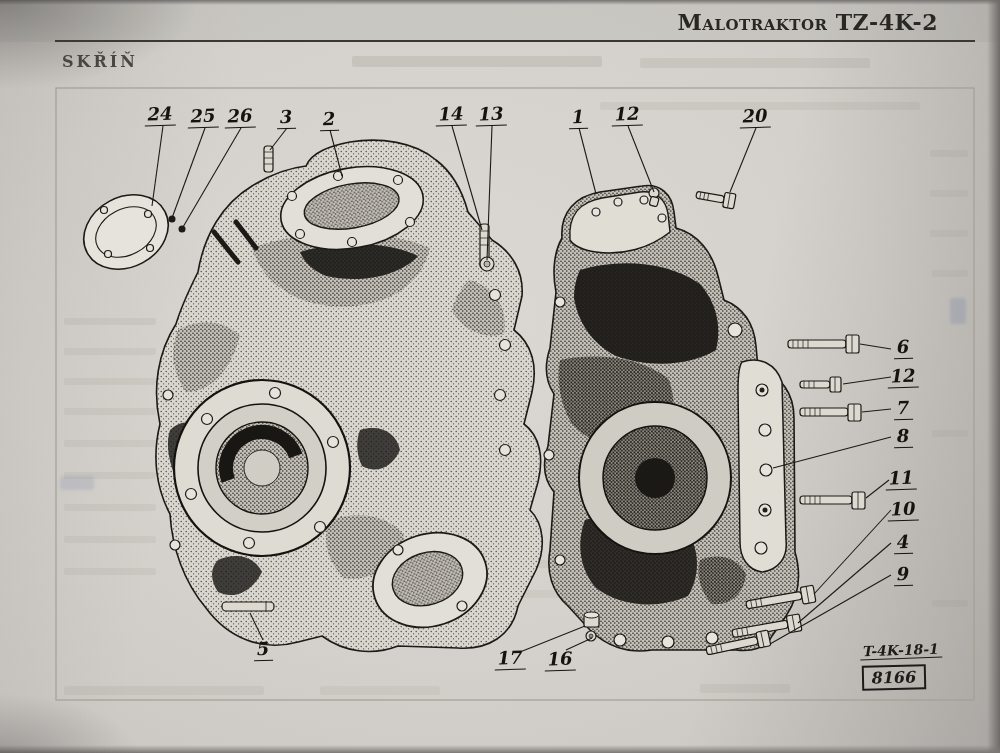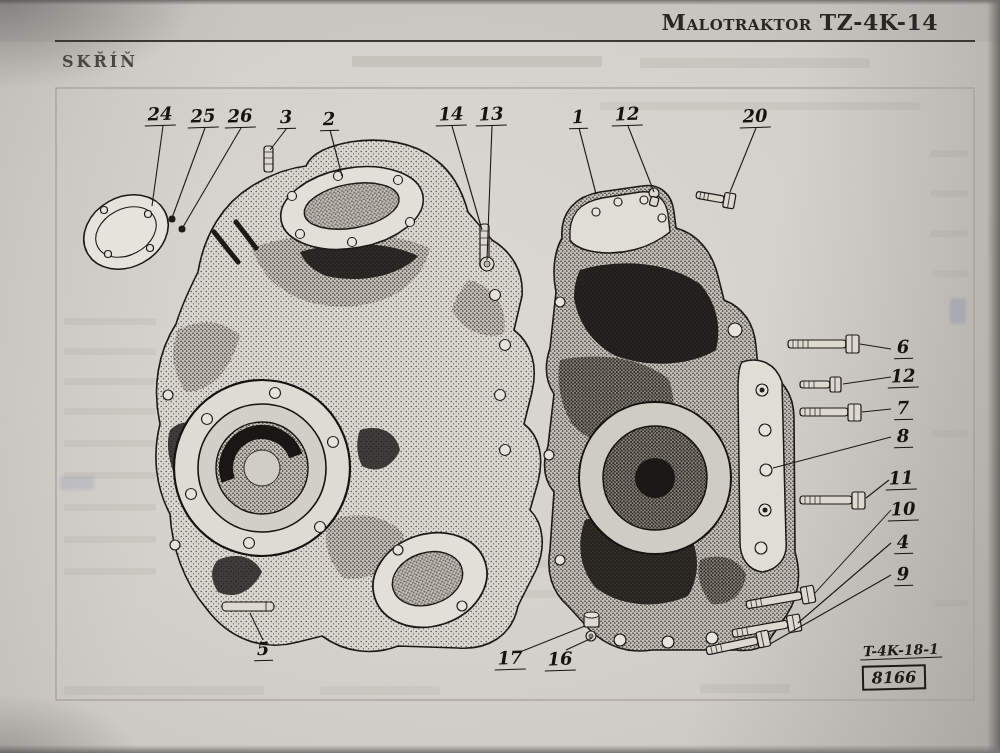--- a/index.html
+++ b/index.html
@@ -89,21 +89,21 @@
     <div class="g" style="left:932px;top:600px;width:36px;height:7px;opacity:.11"></div>
     <div class="g" style="left:470px;top:560px;width:150px;height:8px;opacity:.10"></div>
     <div class="g" style="left:480px;top:590px;width:130px;height:8px;opacity:.10"></div>
     <div class="g" style="left:64px;top:686px;width:200px;height:9px;opacity:.13"></div>
     <div class="g" style="left:320px;top:686px;width:120px;height:9px;opacity:.11"></div>
     <div class="g" style="left:700px;top:684px;width:90px;height:9px;opacity:.13"></div>
     <div class="gb" style="left:950px;top:298px;width:16px;height:26px;opacity:.20"></div>
     <div class="gb" style="left:60px;top:476px;width:34px;height:14px;opacity:.15"></div>
   </div>
 
-  <div class="header-title">Malotraktor TZ-4K-14</div>
+  <div class="header-title">Malotraktor TZ-4K-2</div>
   <div class="divider"></div>
   <div class="section-title">SKŘÍŇ</div>
 
   <svg width="1000" height="753" viewBox="0 0 1000 753">
     <defs>
       <pattern id="stip1" width="5" height="5" patternUnits="userSpaceOnUse">
         <rect width="5" height="5" fill="#d9d6d0"></rect>
         <circle cx="1.2" cy="1.5" r="0.7" fill="#45423d"></circle>
         <circle cx="3.6" cy="3.8" r="0.6" fill="#45423d"></circle>
       </pattern>

